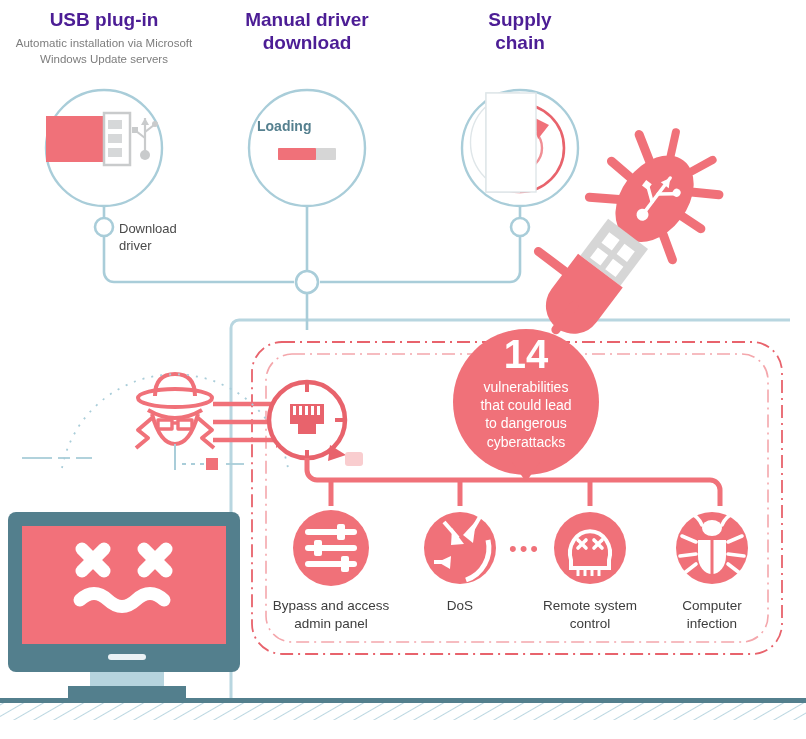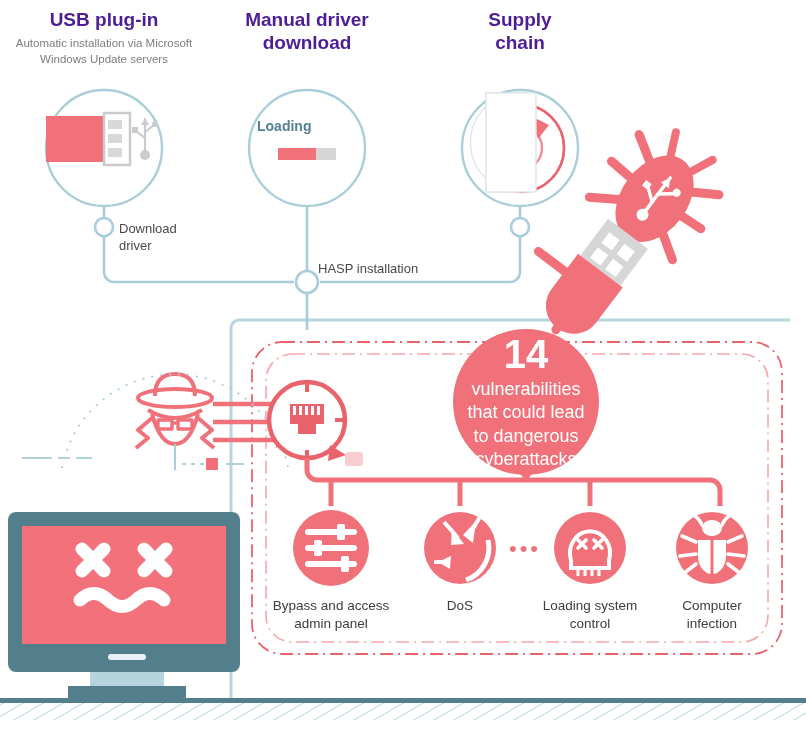--- a/index.html
+++ b/index.html
@@ -5,21 +5,21 @@
   html,body{margin:0;padding:0;background:#ffffff;}
   body{width:806px;height:739px;position:relative;overflow:hidden;
        font-family:"Liberation Sans","DejaVu Sans",sans-serif;color:#404040;}
   #root{position:absolute;inset:0;width:806px;height:739px;}
   .lbl{position:absolute;white-space:pre-line;}
   .hdr{font-size:19px;font-weight:bold;color:#4c1d95;text-align:center;line-height:1.22;}
   .sub{font-size:11.5px;color:#7d7d7d;text-align:center;line-height:1.35;}
   .node-lbl{font-size:13px;color:#4a4a4a;line-height:1.3;}
   .icon-lbl{font-size:13.5px;color:#3d3d3d;text-align:center;line-height:1.32;}
   .badge-num{font-size:40px;font-weight:bold;color:#ffffff;line-height:1;text-align:center;}
-  .badge-txt{font-size:18px;color:#ffffff;text-align:center;line-height:1.3;}
+  .badge-txt{font-size:14px;color:#ffffff;text-align:center;line-height:1.3;}
   .loading-txt{font-size:14px;color:#55808f;text-align:left;font-weight:600;}
   svg{position:absolute;left:0;top:0;}
 </style>
 </head>
 <body>
 
 <div id="root">
 
   <svg width="806" height="739" viewBox="0 0 806 739">
     <defs>
@@ -276,38 +276,37 @@
 download</div>
 
   <div class="lbl hdr" style="left:440px;top:8px;width:160px;">Supply
 chain</div>
 
   <div class="lbl loading-txt" style="left:257px;top:118px;width:100px;">Loading</div>
 
   <div class="lbl node-lbl" style="left:119px;top:221px;width:120px;">Download
 driver</div>
 
-  <div class="lbl node-lbl" style="left:318px;top:261px;width:160px;">HASP installation</div>
 
 
 
   <div style="position:absolute;left:453px;top:329px;width:146px;height:146px;border-radius:50%;background:#f07179;"></div>
   <div style="position:absolute;left:512px;top:462px;width:0;height:0;
               border-left:14px solid transparent;border-right:14px solid transparent;
               border-top:20px solid #f07179;"></div>
   <div class="lbl badge-num" style="left:453px;top:334px;width:146px;">14</div>
   <div class="lbl badge-txt" style="left:453px;top:378px;width:146px;">vulnerabilities
 that could lead
 to dangerous
 cyberattacks</div>
 
   <div class="lbl icon-lbl" style="left:261px;top:597px;width:140px;">Bypass and access
 admin panel</div>
   <div class="lbl icon-lbl" style="left:410px;top:597px;width:100px;">DoS</div>
-  <div class="lbl icon-lbl" style="left:524px;top:597px;width:132px;">Loading system
+  <div class="lbl icon-lbl" style="left:524px;top:597px;width:132px;">Remote system
 control</div>
   <div class="lbl icon-lbl" style="left:654px;top:597px;width:116px;">Computer
 infection</div>
 
   <div class="lbl" style="left:505px;top:536px;width:40px;text-align:center;color:#f07179;
               font-size:22px;letter-spacing:3px;">•••</div>
 
 </div>
 
 </body></html>

